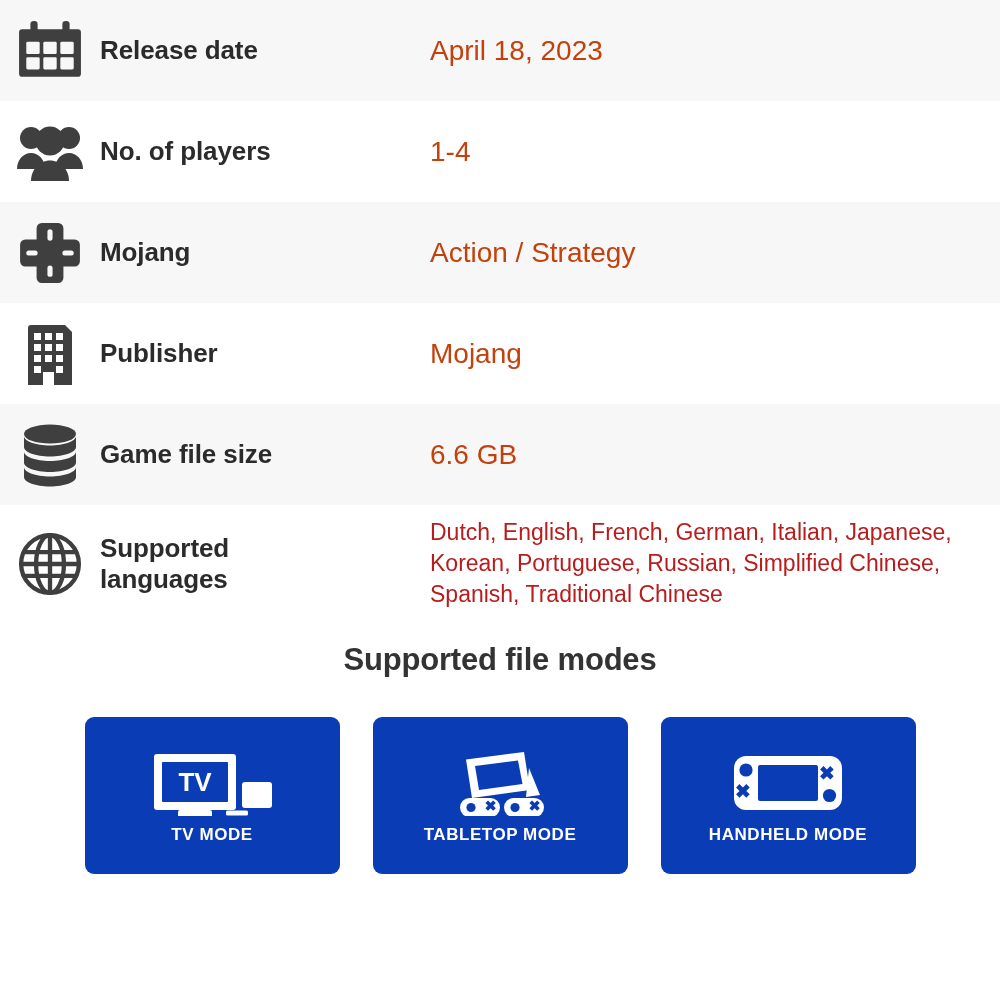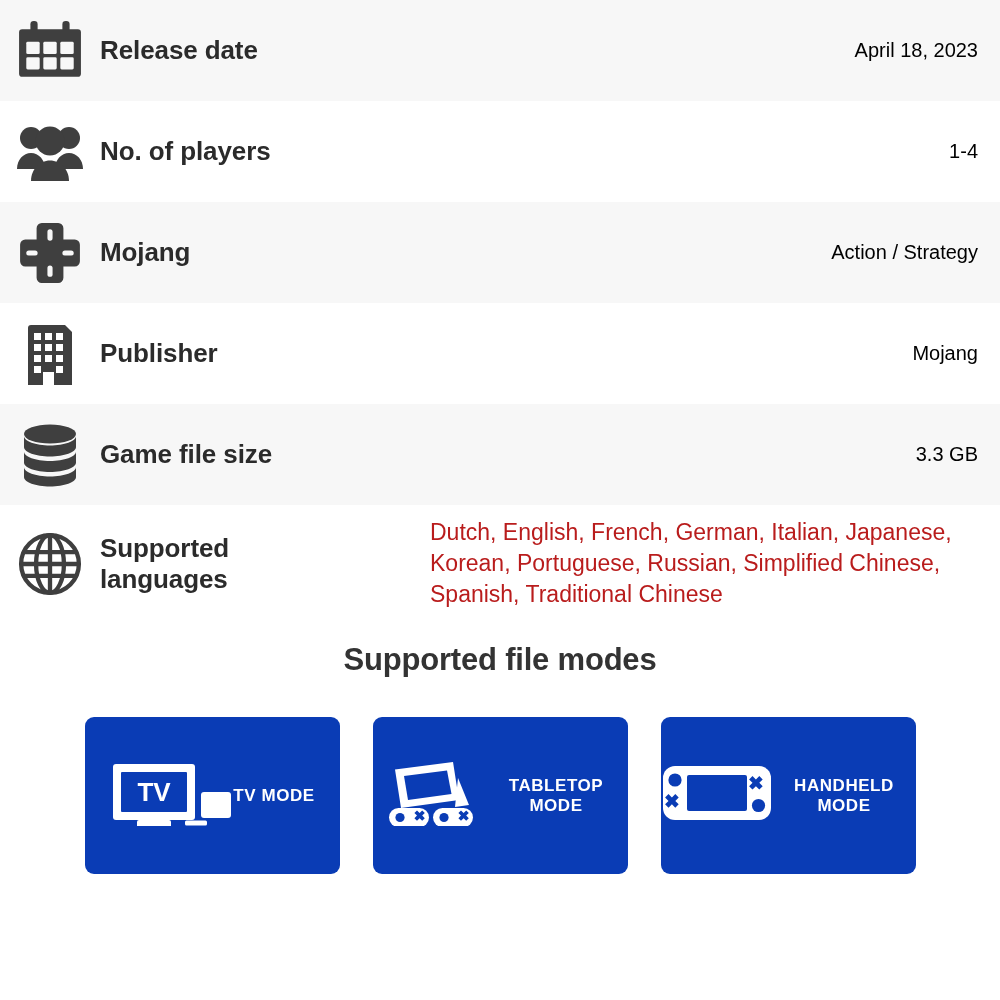--- a/index.html
+++ b/index.html
@@ -50,23 +50,23 @@
     flex: 0 0 330px;
     font-size: 26px;
     font-weight: bold;
     color: #2b2b2b;
     letter-spacing: -0.1px;
     line-height: 1.18;
   }
 
   .spec-value {
     flex: 1 1 auto;
-    text-align: right;
-    font-size: 20px;
-    color: #000000;
+    text-align: left;
+    font-size: 28px;
+    color: #c2410c;
     font-weight: 400;
     padding-right: 22px;
   }
 
   .spec-value.lang {
     text-align: left;
     padding-right: 8px;
     padding-left: 0px;
     font-size: 23px;
     line-height: 1.34;
@@ -93,21 +93,21 @@
     justify-content: center;
     gap: 33px;
   }
 
   .mode-card {
     width: 255px;
     height: 157px;
     border-radius: 9px;
     background: #0a3cb5;
     display: flex;
-    flex-direction: row;
+    flex-direction: column;
     align-items: center;
     justify-content: center;
     color: #ffffff;
     cursor: pointer;
   }
 
   .mode-art {
     height: 72px;
     display: flex;
     align-items: center;
@@ -203,21 +203,21 @@
     <div class="spec-row alt">
       <div class="spec-icon">
         <svg width="60" height="68" viewBox="0 0 60 68" fill="currentColor" aria-hidden="true">
           <ellipse cx="30" cy="13" rx="26" ry="9.5"></ellipse>
           <path d="M4 15v11c0 5.2 11.6 9.5 26 9.5S56 31.2 56 26V15c0 5.2-11.6 9.5-26 9.5S4 20.2 4 15z"></path>
           <path d="M4 30.5v11c0 5.2 11.6 9.5 26 9.5s26-4.3 26-9.5v-11c0 5.2-11.6 9.5-26 9.5S4 35.7 4 30.5z"></path>
           <path d="M4 46v10c0 5.2 11.6 9.5 26 9.5S56 61.2 56 56V46c0 5.2-11.6 9.5-26 9.5S4 51.2 4 46z"></path>
         </svg>
       </div>
       <div class="spec-label">Game file size</div>
-      <div class="spec-value">3.3 GB</div>
+      <div class="spec-value">6.6 GB</div>
     </div>
 
     <div class="spec-row tall">
       <div class="spec-icon">
         <svg width="66" height="66" viewBox="0 0 64 64" fill="none" stroke="currentColor" stroke-width="4.2" aria-hidden="true">
           <circle cx="32" cy="32" r="28"></circle>
           <ellipse cx="32" cy="32" rx="13.5" ry="28"></ellipse>
           <line x1="32" y1="4" x2="32" y2="60"></line>
           <line x1="5.5" y1="20.5" x2="58.5" y2="20.5"></line>
           <line x1="4" y1="32" x2="60" y2="32"></line>

